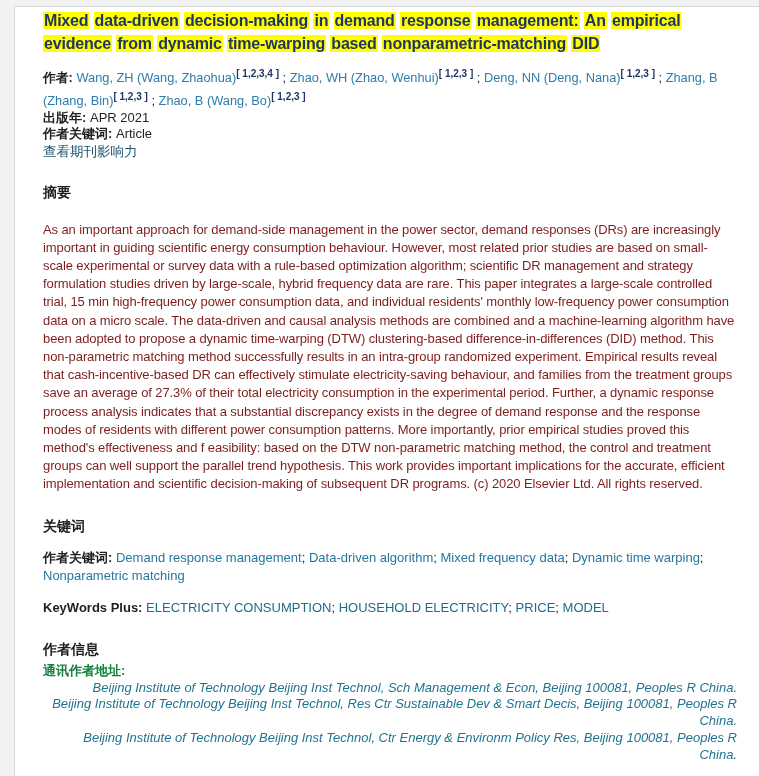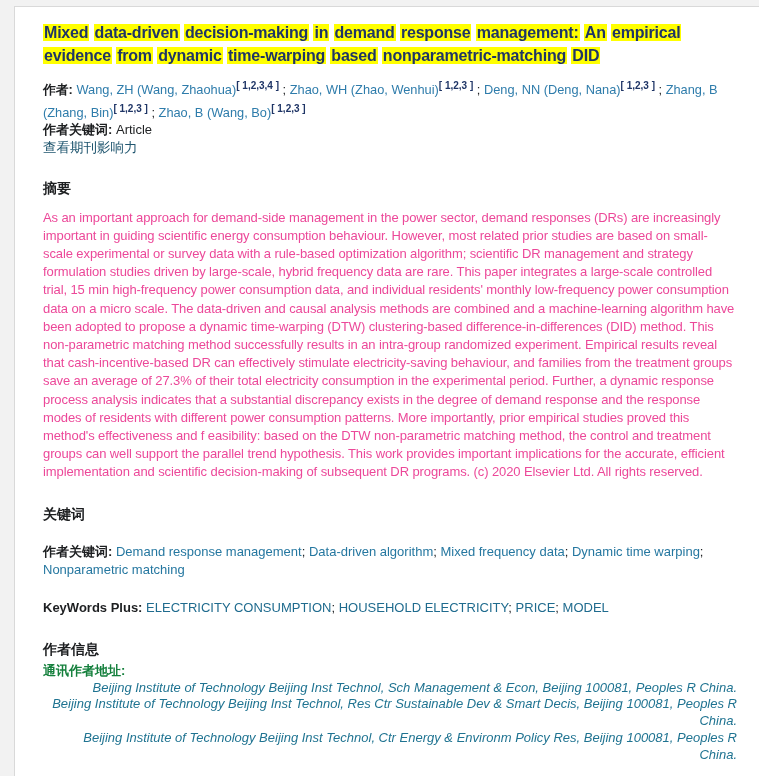--- a/index.html
+++ b/index.html
@@ -8,21 +8,21 @@
     font-family:"Liberation Sans", sans-serif;
     background:#f2f2f2;
     color:#222426;
   }
   .panel {
     position:absolute; left:14px; top:6px;
     width:745px; height:770px;
     background:#ffffff;
     border-left:1px solid #d9d9d9;
     border-top:1px solid #d9d9d9;
-    padding:14px 22px 0 28px;
+    padding:2px 22px 0 28px;
     overflow:hidden;
   }
   
   .title {
     font-size:16px; font-weight:bold; line-height:23px;
     letter-spacing:-0.2px;
     color:#1f3566; max-width:702px;
   }
   .title .hl { background:#ffff00; padding:0 1px; }
   
@@ -38,25 +38,25 @@
   .meta-row { font-size:13px; line-height:16px; color:#222426; }
   .meta-row .lbl { font-weight:bold; color:#1d1f21; }
   .impact-link {
     display:inline-block; margin-top:1px; font-size:13.5px;
     color:#20566f; text-decoration:none; cursor:pointer; line-height:16px;
   }
   
   .sec-h { margin-top:23px; font-size:14px; font-weight:bold; color:#1d1f21; line-height:18px; }
   
   .abstract {
-    margin-top:12px; font-size:13px; line-height:18.2px;
-    color:#ec4899; max-width:702px; letter-spacing:-0.1px;
+    margin-top:20px; font-size:13px; line-height:18.2px;
+    color:#7f1d1d; max-width:702px; letter-spacing:-0.1px;
   }
   
-  .kw-line { font-size:13px; line-height:18px; max-width:702px; margin-top:20px; color:#222426; }
+  .kw-line { font-size:13px; line-height:18px; max-width:702px; margin-top:14px; color:#222426; }
   .kw-line .lbl { font-weight:bold; color:#1d1f21; }
   a.kw-link { color:#2577a0; text-decoration:none; cursor:pointer; }
   a.kwp-link { color:#1f6b8e; text-decoration:none; cursor:pointer; }
   
   .corr-label { margin-top:3px; font-size:13px; font-weight:bold; line-height:19px; color:#15803d; }
   .org-line { font-size:13px; line-height:16.8px;text-align:right; }
   a.org-link { color:#1f7391; font-style:italic; text-decoration:none; cursor:pointer; }
 </style>
 </head>
 <body>
@@ -64,20 +64,21 @@
 <div class="panel">
 
   <h1 class="title" id="title"><span class="hl">Mixed</span> <span class="hl">data-driven</span> <span class="hl">decision-making</span> <span class="hl">in</span> <span class="hl">demand</span> <span class="hl">response</span> <span class="hl">management:</span> <span class="hl">An</span> <span class="hl">empirical</span> <span class="hl">evidence</span> <span class="hl">from</span> <span class="hl">dynamic</span> <span class="hl">time-warping</span> <span class="hl">based</span> <span class="hl">nonparametric-matching</span> <span class="hl">DID</span></h1>
 
   <p class="authors">
     <span class="lbl">作者:</span>
     <span id="authors-list"><a class="author-link">Wang, ZH (Wang, Zhaohua)</a><sup>[ 1,2,3,4 ]</sup> ; <a class="author-link">Zhao, WH (Zhao, Wenhui)</a><sup>[ 1,2,3 ]</sup> ; <a class="author-link">Deng, NN (Deng, Nana)</a><sup>[ 1,2,3 ]</sup> ; <a class="author-link">Zhang, B (Zhang, Bin)</a><sup>[ 1,2,3 ]</sup> ; <a class="author-link">Zhao, B (Wang, Bo)</a><sup>[ 1,2,3 ]</sup></span>
   </p>
 
   <div id="meta-rows">
+      <div class="meta-row"><span class="lbl">出版年:</span> <span>APR 2021</span></div>
       <div class="meta-row"><span class="lbl">作者关键词:</span> <span>Article</span></div>
     </div>
   <a class="impact-link">查看期刊影响力</a>
 
   <h2 class="sec-h">摘要</h2>
   <p class="abstract">As an important approach for demand-side management in the power sector, demand responses (DRs) are increasingly important in guiding scientific energy consumption behaviour. However, most related prior studies are based on small-scale experimental or survey data with a rule-based optimization algorithm; scientific DR management and strategy formulation studies driven by large-scale, hybrid frequency data are rare. This paper integrates a large-scale controlled trial, 15 min high-frequency power consumption data, and individual residents' monthly low-frequency power consumption data on a micro scale. The data-driven and causal analysis methods are combined and a machine-learning algorithm have been adopted to propose a dynamic time-warping (DTW) clustering-based difference-in-differences (DID) method. This non-parametric matching method successfully results in an intra-group randomized experiment. Empirical results reveal that cash-incentive-based DR can effectively stimulate electricity-saving behaviour, and families from the treatment groups save an average of 27.3% of their total electricity consumption in the experimental period. Further, a dynamic response process analysis indicates that a substantial discrepancy exists in the degree of demand response and the response modes of residents with different power consumption patterns. More importantly, prior empirical studies proved this method's effectiveness and f easibility: based on the DTW non-parametric matching method, the control and treatment groups can well support the parallel trend hypothesis. This work provides important implications for the accurate, efficient implementation and scientific decision-making of subsequent DR programs. (c) 2020 Elsevier Ltd. All rights reserved.</p>
 
   <h2 class="sec-h">关键词</h2>
   <p class="kw-line">
     <span class="lbl">作者关键词:</span>

